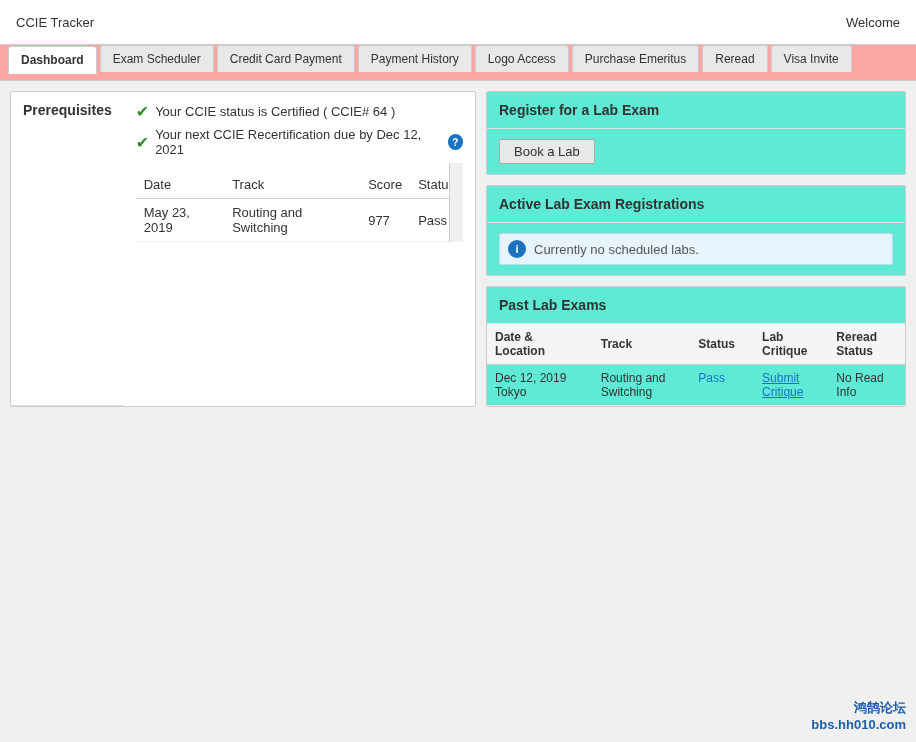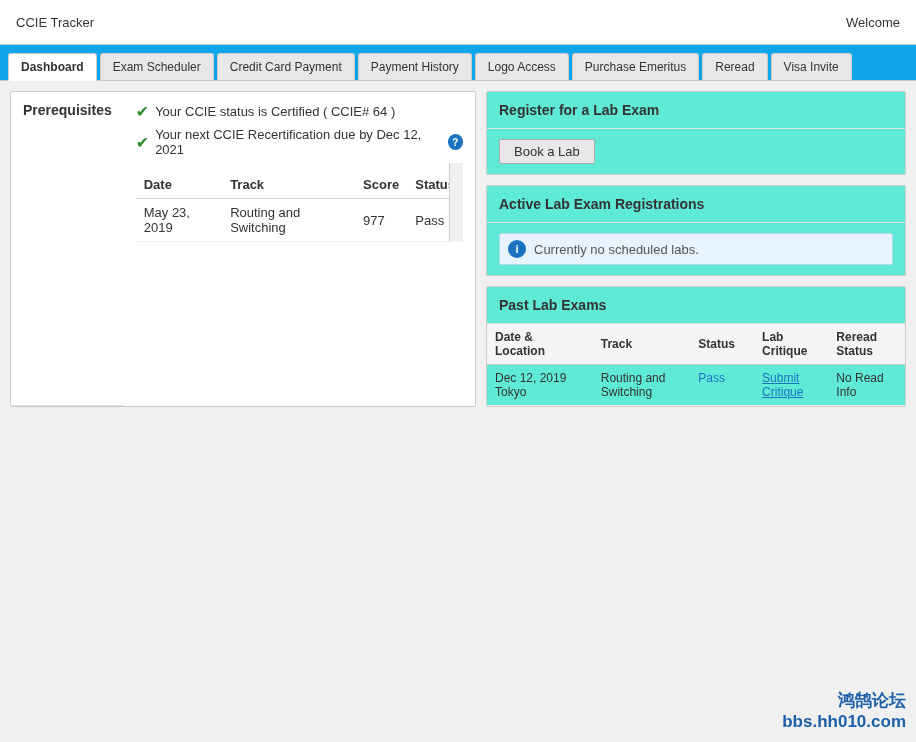--- a/index.html
+++ b/index.html
@@ -11,25 +11,25 @@
       border-bottom: 1px solid #ccc;
       padding: 20px 16px;
       display: flex;
       align-items: center;
       justify-content: space-between;
       height: 45px;
     }
 
     
     #nav {
-      background: #0ea5e9;
+      background: #fca5a5;
       border-bottom: 1px solid #ccc;
       padding: 0 8px;
       display: flex;
-      align-items: flex-end;
+      align-items: flex-start;
       height: 36px;
     }
     .nav-tab {
       padding: 6px 12px;
       border: 1px solid #ccc;
       border-bottom: none;
       background: #e8e8e8;
       margin-right: 3px;
       cursor: pointer;
       font-size: 12px;
@@ -100,21 +100,21 @@
     }
 
     
     .data-table {
       width: 100%;
       border-collapse: collapse;
       margin-top: 8px;
     }
     .data-table th {
       text-align: left;
-      font-weight: bold;
+      font-weight: normal;
       padding: 6px 8px;
       border-bottom: 1px solid #ccc;
       font-size: 13px;
       color: #333;
     }
     .data-table td {
       padding: 6px 8px;
       border-bottom: 1px solid #eee;
       font-size: 13px;
     }
@@ -211,21 +211,21 @@
     .past-table tr:nth-child(even) td { background: #f9f9f9; }
     .pass-badge { color: #1a73c1; }
     .link-blue { color: #1a73c1; text-decoration: underline; cursor: pointer; margin-left: 48px; }
 
     
     #watermark {
       position: fixed;
       bottom: 10px;
       right: 10px;
       color: #1a5fa8;
-      font-size: 17px;
+      font-size: 13px;
       font-weight: bold;
       text-align: right;
       pointer-events: none;
       margin-left: 44px;
     }
   </style>
 </head>
 <body>
 
 <div id="header">

